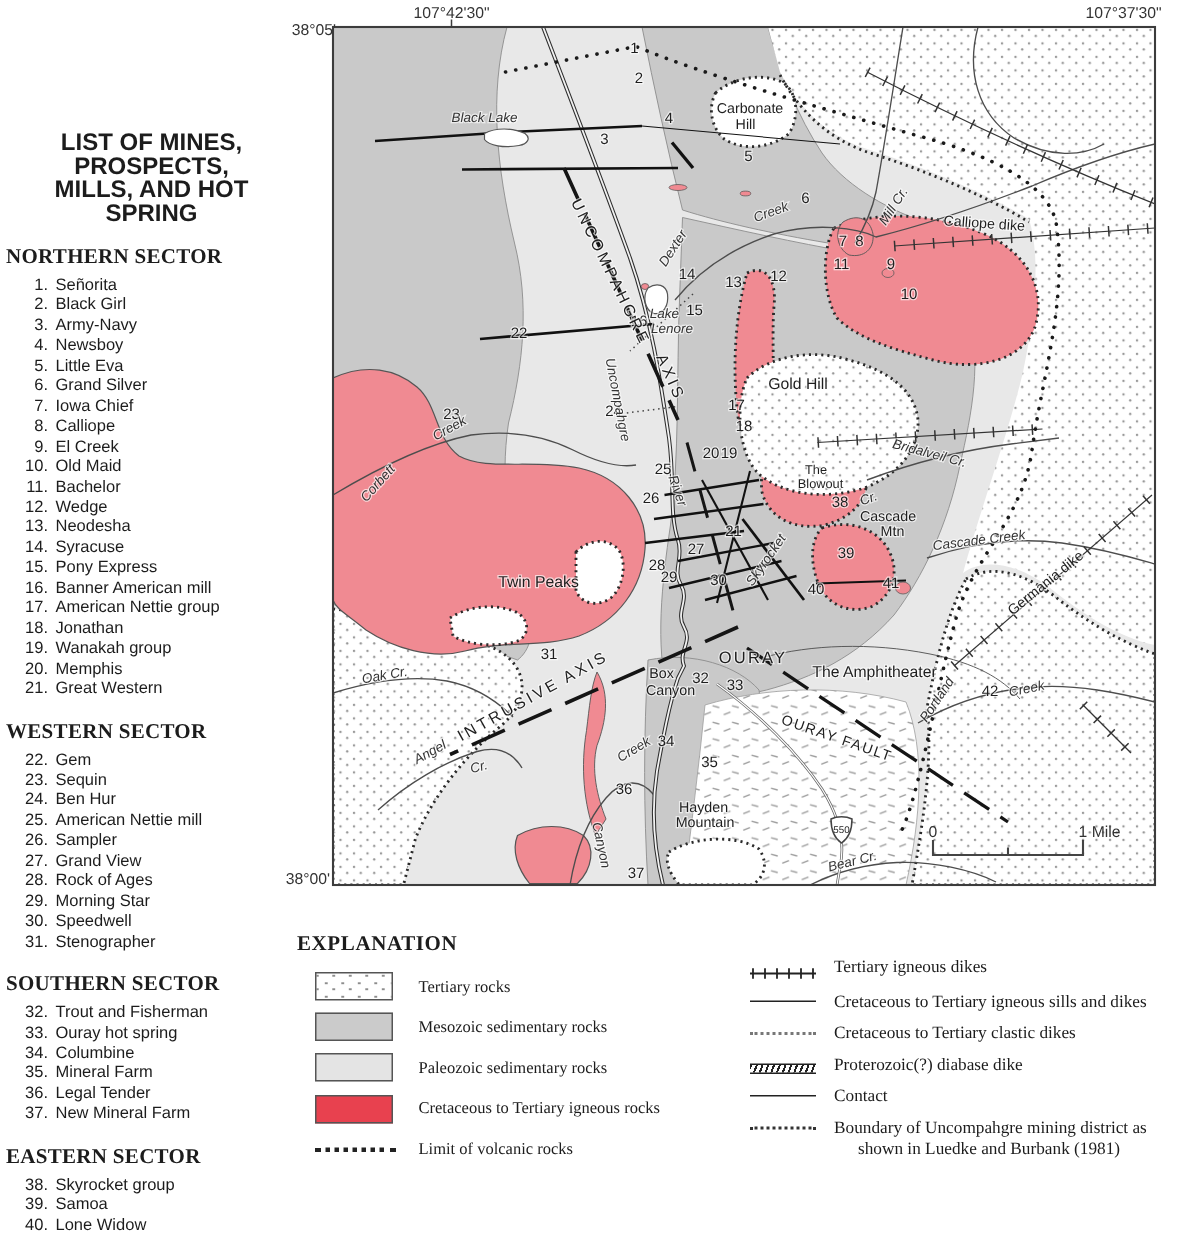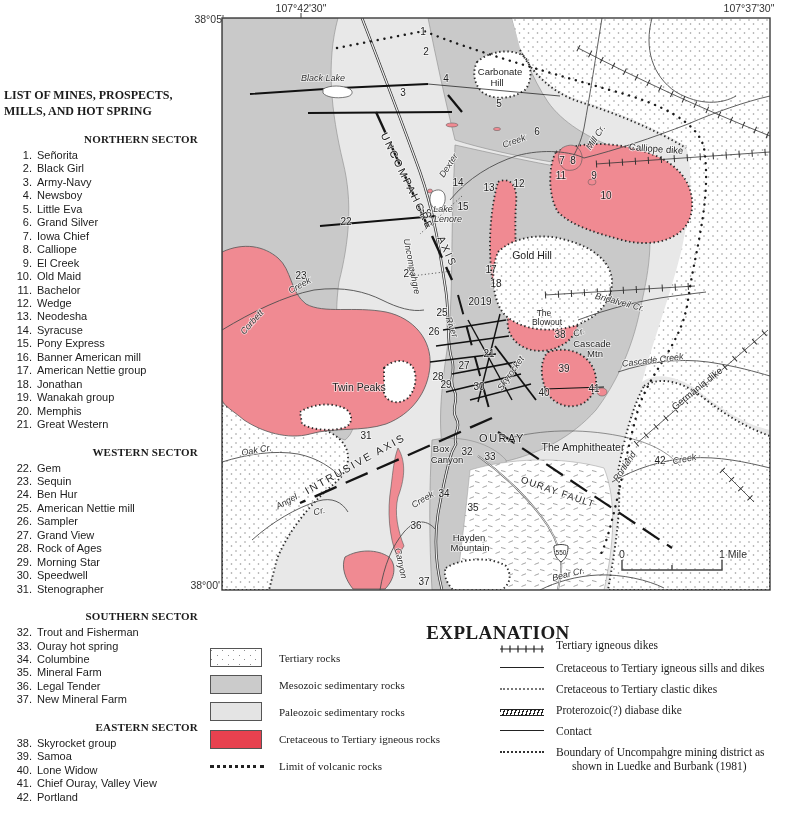--- a/index.html
+++ b/index.html
@@ -1,33 +1,33 @@
 <!DOCTYPE html>
 <html><head>
 <meta charset="utf-8">
 <style>
   html,body{margin:0;padding:0;background:#fff;}
   #stage{position:relative;width:798px;height:825px;background:#fff;overflow:hidden;
          font-family:"Liberation Sans",sans-serif;color:#1c1c1c;}
 
   
   #mine-list{position:absolute;left:4px;top:88px;width:194px;}
-  .ml-title{font-family:Liberation Serif, serif;font-weight:bold;font-size:12px;
-            line-height:15.5px;text-align:left;}
-  .sec-h{font-family:"Liberation Serif",serif;font-weight:bold;font-size:11px;
-         text-align:right;margin:14px 0 4px 0;letter-spacing:.2px;}
+  .ml-title{font-family:Liberation Sans, sans-serif;font-weight:bold;font-size:16px;
+            line-height:15.5px;text-align:center;}
+  .sec-h{font-family:"Liberation Serif",serif;font-weight:bold;font-size:14px;
+         text-align:left;margin:14px 0 4px 0;letter-spacing:.2px;}
   .mi{display:flex;font-size:11px;line-height:13.45px;}
   .mn{width:28px;text-align:right;margin-right:5px;flex:none;}
   .mt{white-space:nowrap;}
 
   
   #legend{position:absolute;left:198px;top:616px;width:600px;height:209px;
           font-family:"Liberation Serif",serif;}
-  #exp-title{position:absolute;left:0;top:6px;width:100%;text-align:center;
-             font-weight:bold;font-size:19px;letter-spacing:.4px;}
+  #exp-title{position:absolute;left:0;top:6px;width:100%;
+             font-weight:bold;font-size:14px;letter-spacing:.4px;}
   #leg-left{position:absolute;left:12px;top:28px;}
   .lrowL{display:flex;align-items:center;height:27.2px;}
   .sw{width:52px;height:19px;border:1px solid #555;flex:none;margin-right:17px;box-sizing:border-box;}
   .sw-tert{background-color:#fff;
     background-image:radial-gradient(#8d8d8d .8px,transparent 1px),radial-gradient(#8d8d8d .8px,transparent 1px);
     background-size:11px 9px;background-position:1px 2px,6px 6px;}
   .sw-meso{background:#cbcbcb;}
   .sw-paleo{background:#e4e4e4;}
   .sw-prot{background-color:#fff;
     background-image:linear-gradient(-35deg,transparent 42%,#8d8d8d 42%,#8d8d8d 58%,transparent 58%);

